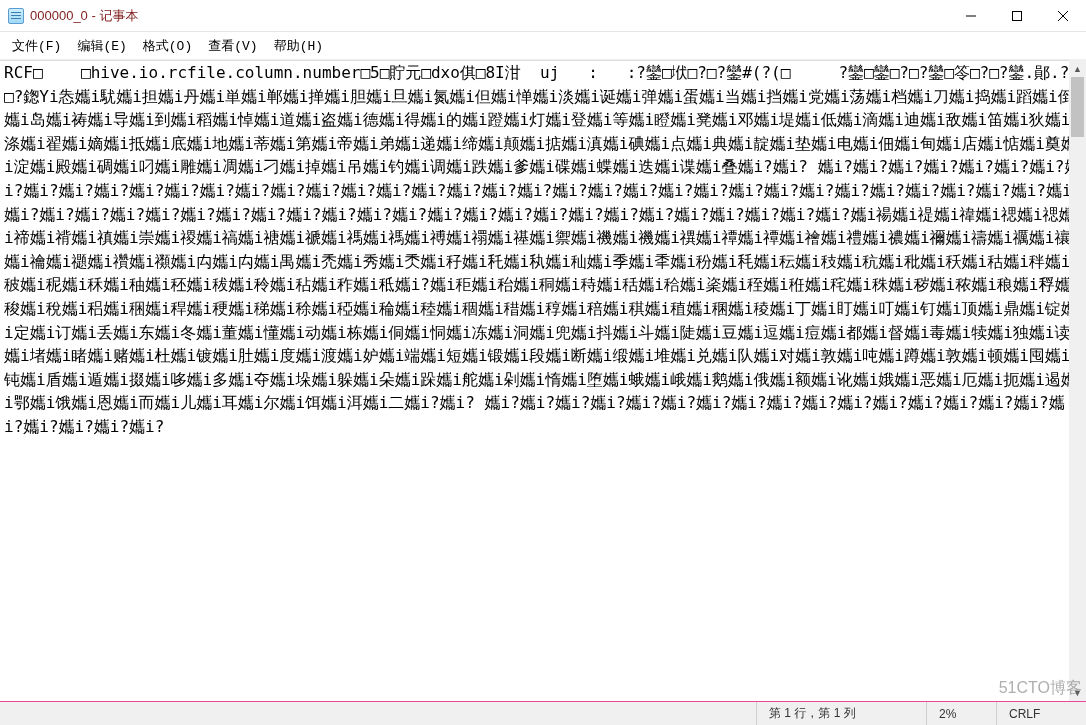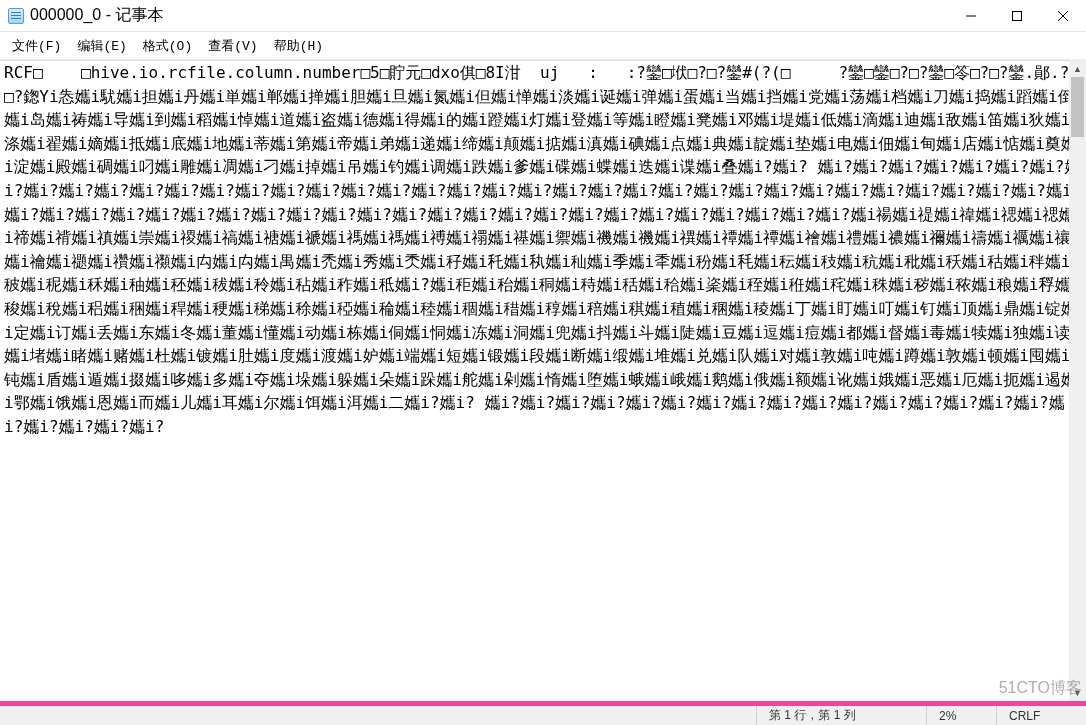--- a/index.html
+++ b/index.html
@@ -3,40 +3,40 @@
 <meta charset="utf-8">
 <style>
   * { margin:0; padding:0; box-sizing:border-box; }
   html,body { width:1086px; height:725px; font-family:"Microsoft YaHei","Segoe UI",sans-serif; background:#fff; overflow:hidden; }
 
   
   .titlebar { height:32px; background:#fff; display:flex; align-items:center; border-bottom:1px solid #e5e5e5; }
   .titlebar .icon { width:16px; height:16px; margin:0 6px 0 8px; position:relative; }
   .np-icon { width:16px; height:16px; background:linear-gradient(to bottom,#cfeffd 0%,#9fd9f6 100%); border:1px solid #5a9bd4; border-radius:2px; position:relative; }
   .np-icon:before { content:""; position:absolute; left:2px; right:2px; top:3px; height:1px; background:#3d7db3; box-shadow:0 3px 0 #3d7db3,0 6px 0 #3d7db3; }
-  .titlebar .title { font-size:16px; color:#000000; flex:0 0 auto; }
+  .titlebar .title { font-size:13px; color:#7f1d1d; flex:0 0 auto; }
   .titlebar .spacer { flex:1; }
   .winbtn { width:46px; height:32px; display:flex; align-items:center; justify-content:center; }
   .winbtn svg { width:10px; height:10px; }
 
   
   .menubar { height:28px; display:flex; align-items:center; padding:0 4px; font-size:13px; color:#000; border-bottom:1px solid #f0f0f0;font-family:Liberation Mono, monospace; }
   .menuitem { padding:3px 8px; }
 
   
   .content { position:absolute; top:60px; left:0; right:0; bottom:24px; padding:0 4px 0 4px; font-family:"Microsoft YaHei",SimSun,"MS Gothic",Consolas,monospace; font-size:16px; line-height:23.6px; color:#000; white-space:pre-wrap; word-break:break-all; overflow:hidden; border-top:1px solid #ddd; }
   .content::-webkit-scrollbar { width:17px; }
   .sb { position:absolute; right:0; top:60px; bottom:24px; width:17px; background:#f0f0f0; }
   .sb .thumb { position:absolute; left:2px; right:2px; top:0; height:60px; background:#c2c2c2; }
   .sb .arr { position:absolute; left:0; right:0; height:17px; display:flex; align-items:center; justify-content:center; color:#555; font-size:9px; }
   .sb .arr.up { top:0; }
   .sb .arr.dn { bottom:0; }
 
   
-  .status { position:absolute; left:0; right:0; bottom:0; height:24px; background:#f0f0f0; border-top:5px solid #ec4899; display:flex; align-items:center; font-size:12px; color:#333; }
+  .status { position:absolute; left:0; right:0; bottom:0; height:24px; background:#f0f0f0; border-top:1px solid #ec4899; display:flex; align-items:center; font-size:12px; color:#333; }
   .status .cell { border-left:1px solid #d0d0d0; height:100%; display:flex; align-items:center; padding:0 12px; }
   .status .stretch { flex:1; }
   .watermark { position:absolute; right:4px; bottom:26px; font-size:16px; color:rgba(120,120,120,.6); pointer-events:none; }
 </style>
 </head>
 <body>
 
 <div class="titlebar">
   <div class="icon">
       <div class="np-icon"></div>

